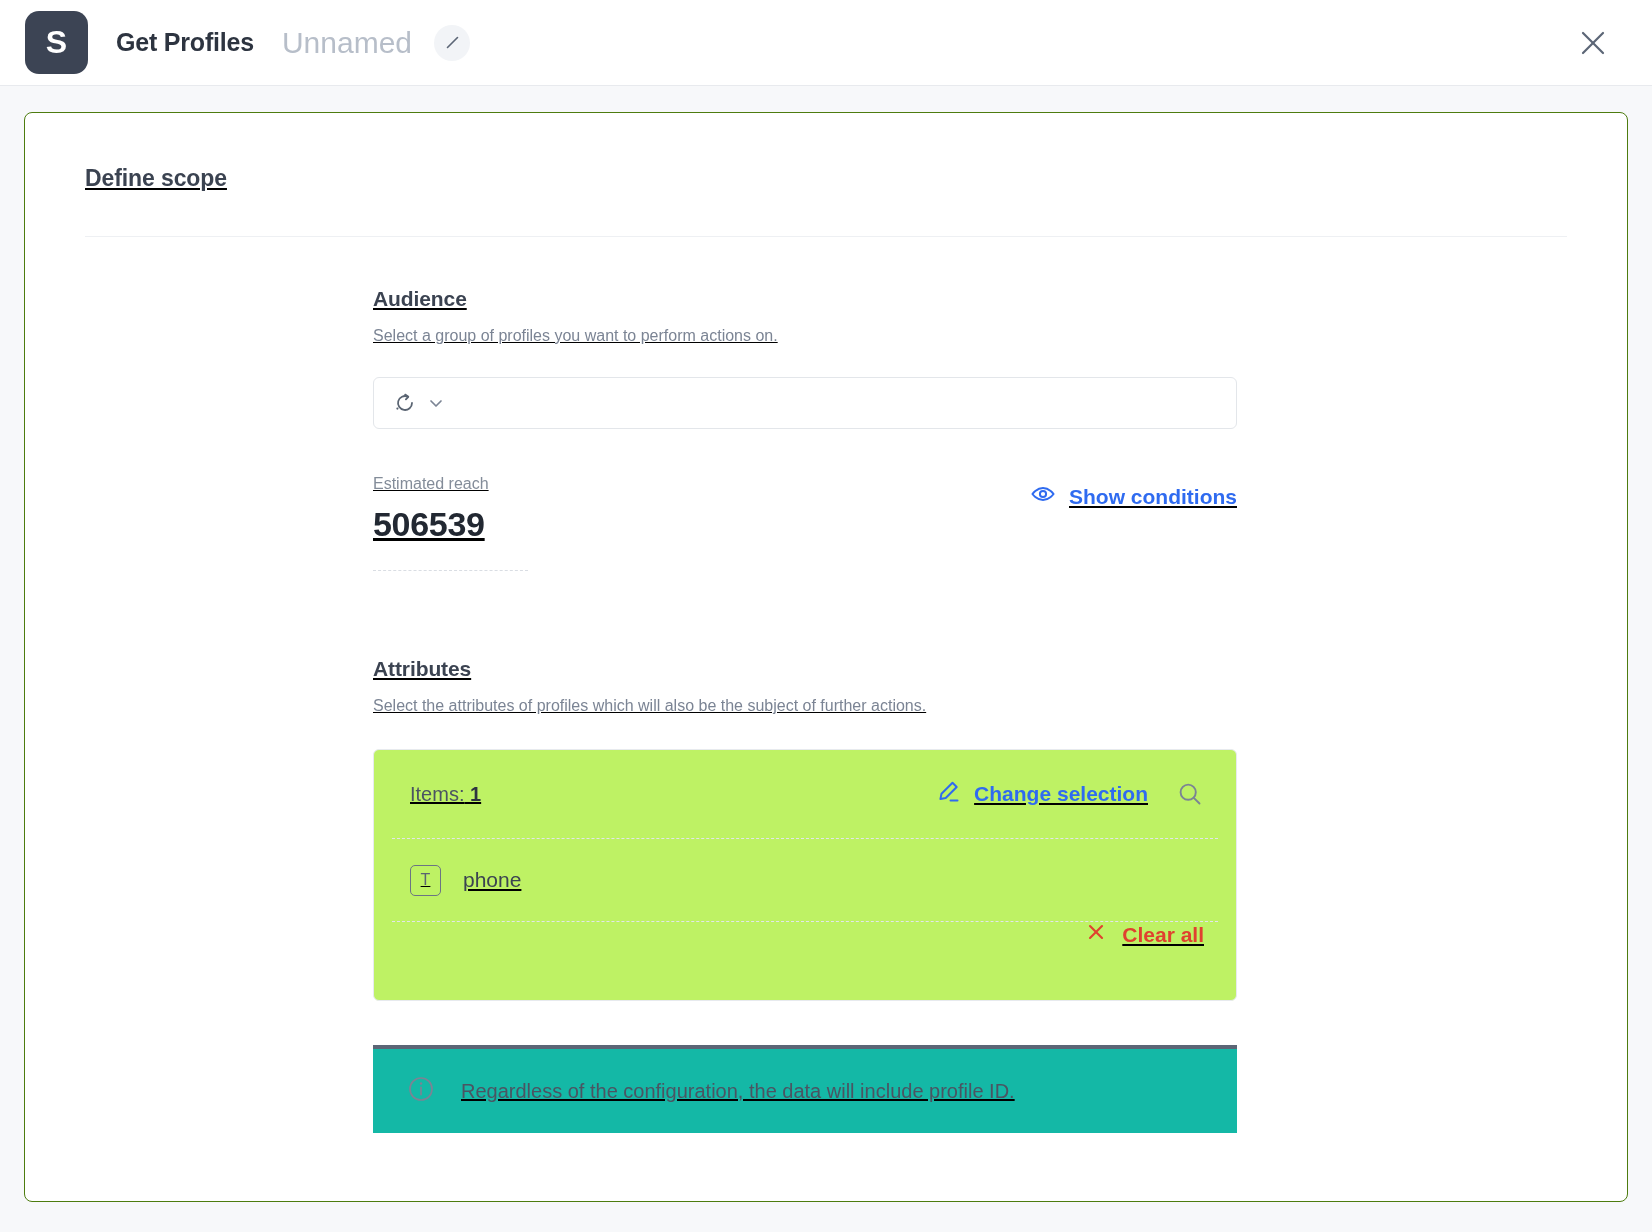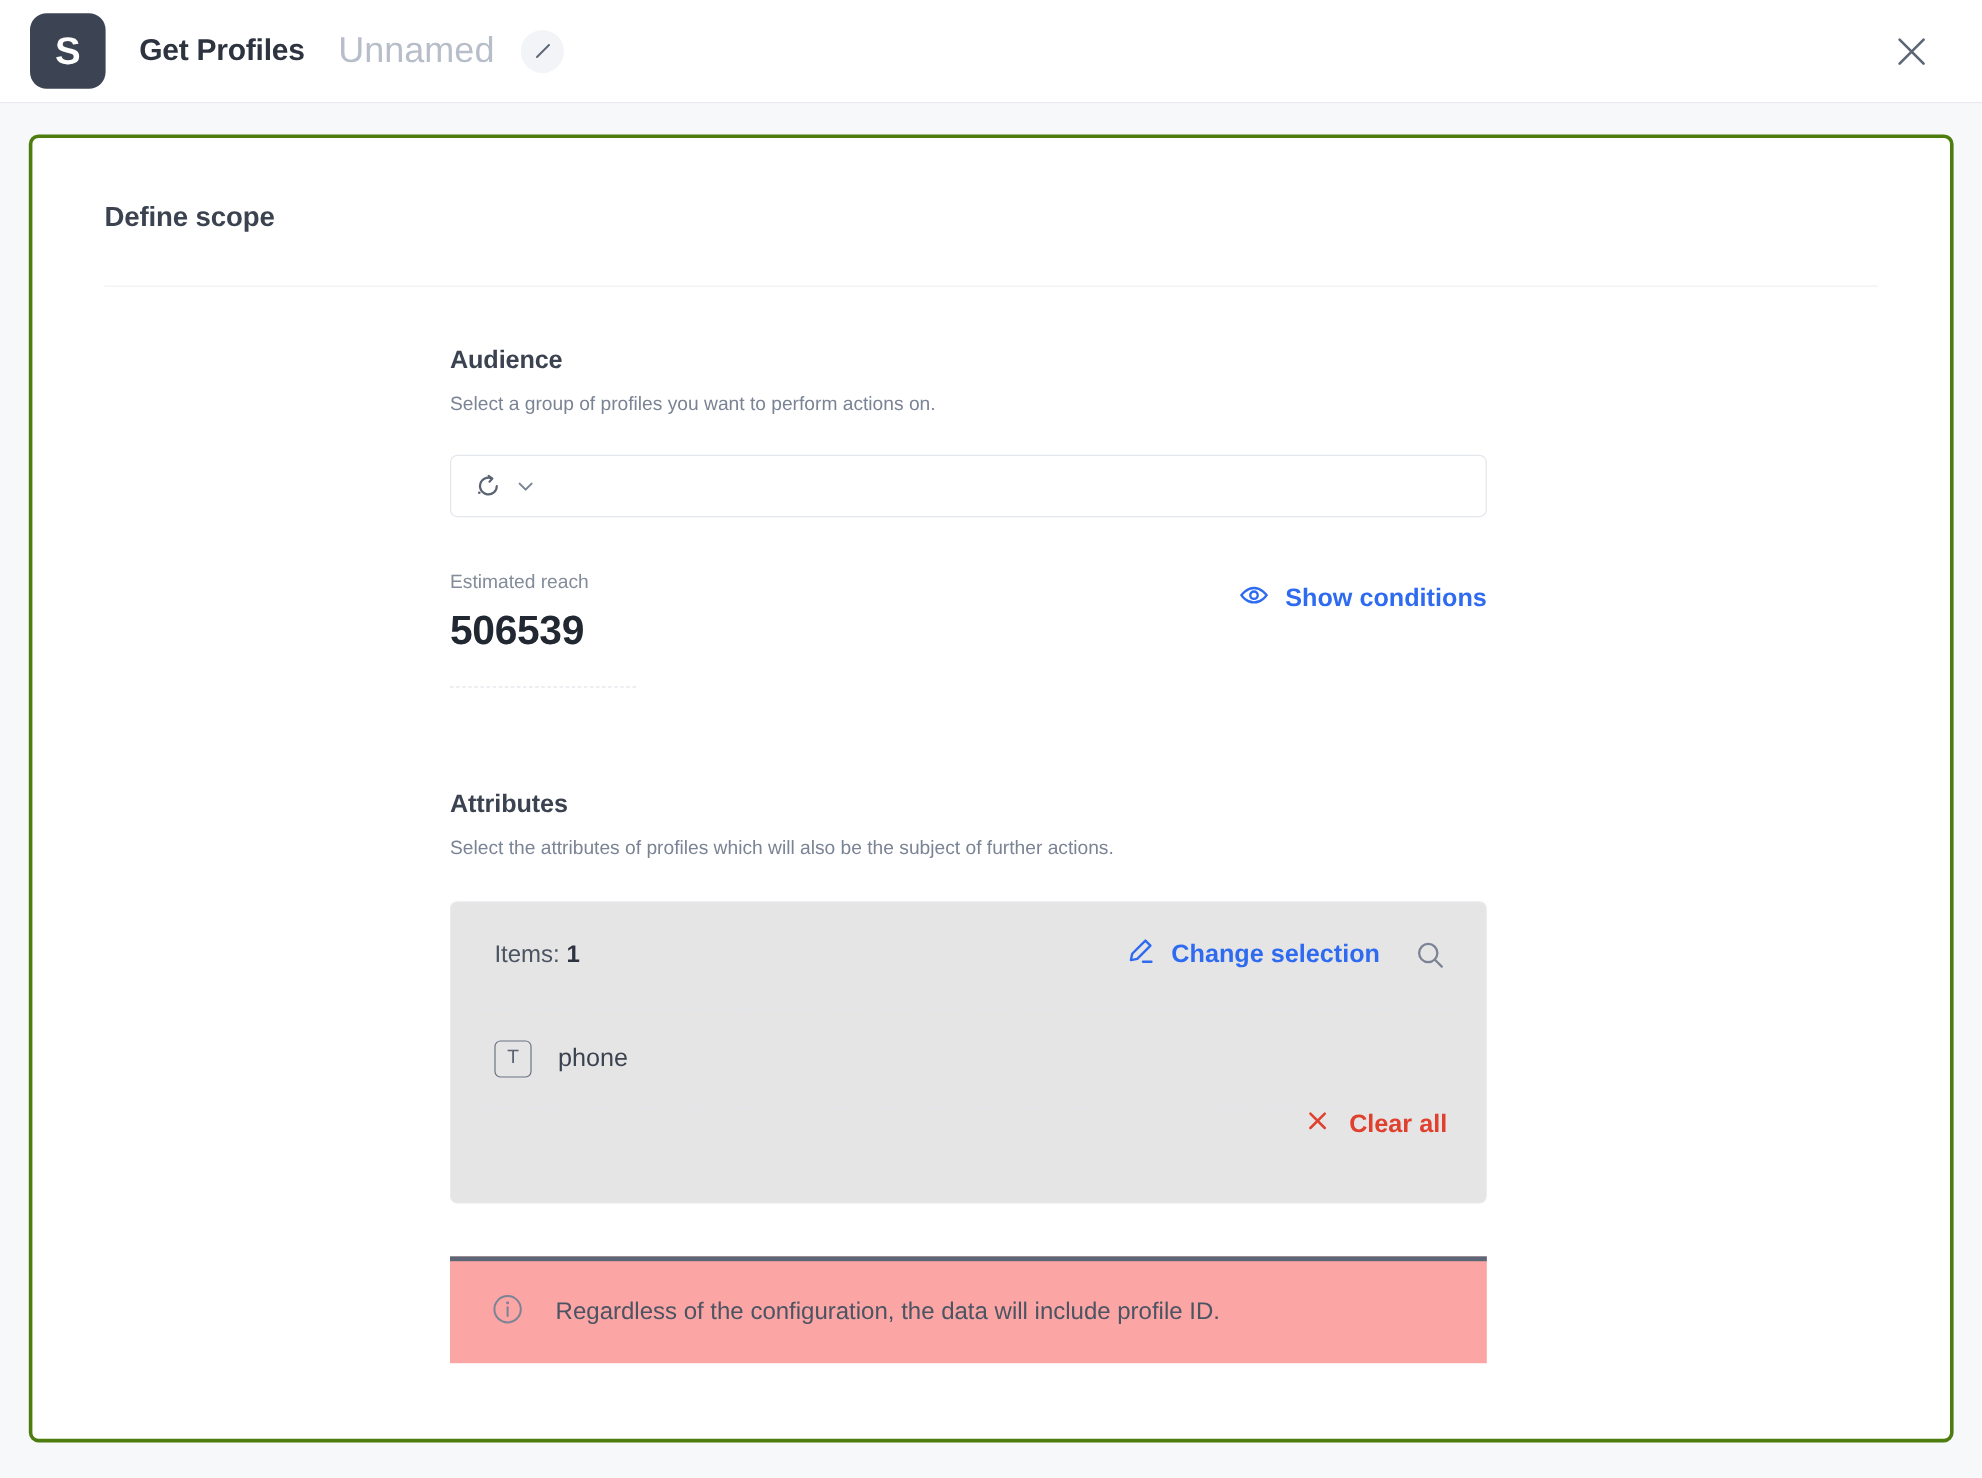--- a/index.html
+++ b/index.html
@@ -70,23 +70,24 @@
     cursor: pointer;
   }
 
   
   .page {
     padding: 26px 24px 0 24px;
   }
   .card {
     background: #ffffff;
     border-radius: 8px;
-    border: 3px solid #4d7c0f;
+    border: 1px solid #4d7c0f;
     min-height: 1090px;
     padding: 52px 60px 0 60px;
+    text-decoration: underline;
   }
   .section-title {
     font-size: 23px;
     font-weight: 700;
     color: #3b4351;
     letter-spacing: -0.1px;
   }
   .section-rule {
     margin-top: 44px;
     border-top: 1px solid #eef0f3;
@@ -167,21 +168,21 @@
   }
 
   
   .attr-block { margin-top: 86px; }
 
   .attr-card {
     margin-top: 34px;
     width: 864px;
     border: 1px solid #e7eaee;
     border-radius: 6px;
-    background: #e5e5e5;
+    background: #bef264;
   }
   .attr-head {
     height: 88px;
     display: flex;
     align-items: center;
     justify-content: space-between;
     padding: 0 30px 0 36px;
   }
   .items-count { font-size: 20px; color: #4b5462; }
   .items-count b { font-weight: 700; color: #2d3440; }
@@ -226,21 +227,21 @@
     color: #e0412f;
     font-size: 21px;
     font-weight: 700;
     cursor: pointer;
   }
 
   
   .info-banner {
     margin-top: 44px;
     width: 864px;
-    background: #fca5a5;
+    background: #14b8a6;
     border-top: 4px solid #5c6676;
     display: flex;
     align-items: center;
     gap: 26px;
     padding: 26px 30px 26px 34px;
   }
   .info-text { font-size: 20px; color: #4b5462; }
 </style>
 </head>
 <body>

